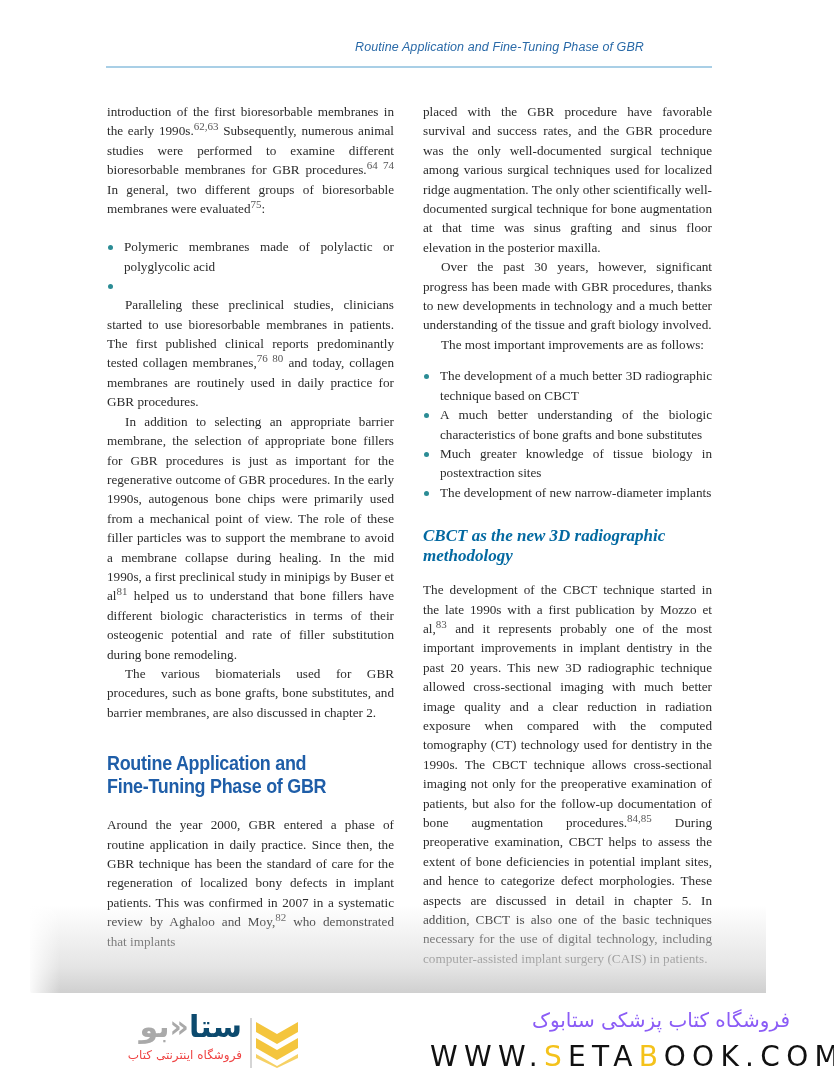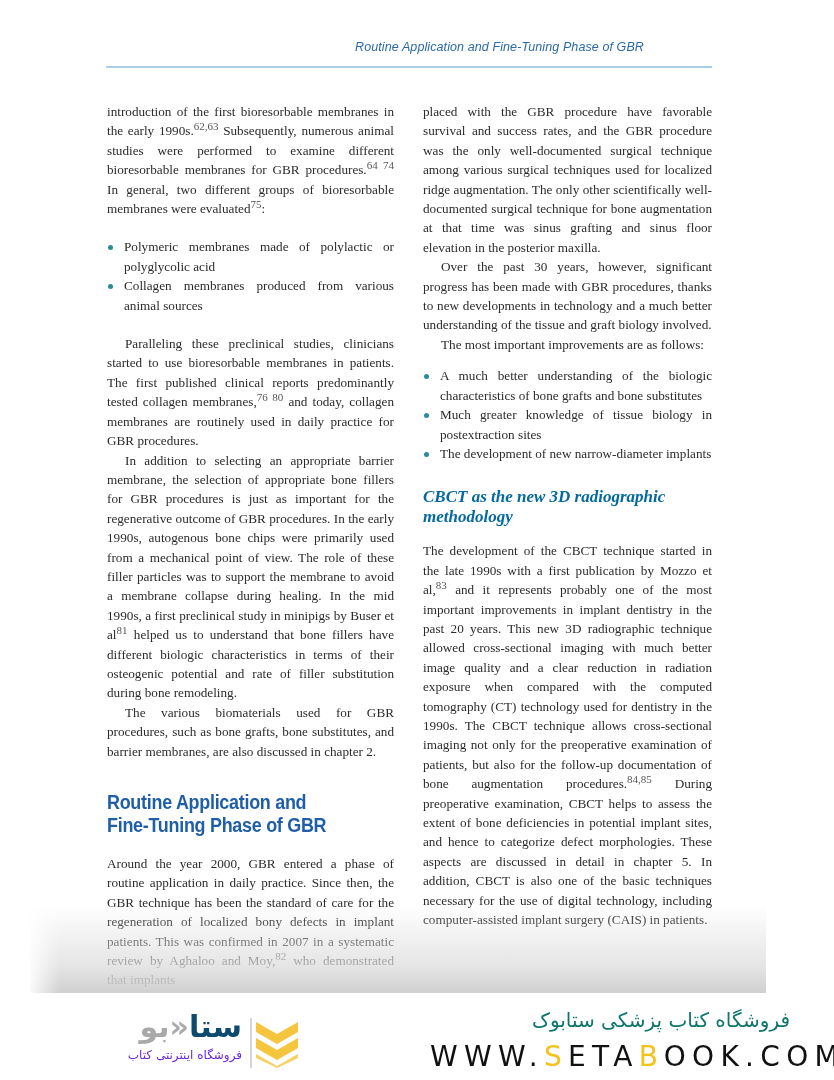--- a/index.html
+++ b/index.html
@@ -73,30 +73,30 @@
     position: absolute; left: 72px; top: 1012px; width: 225px; height: 58px;
   }
   .logo-text-main {
     position: absolute; left: 0; top: 0;
     font-family: "DejaVu Sans", sans-serif; font-weight: bold;
     font-size: 30px; line-height: 30px; color: #a9a9a9; letter-spacing: -1px;
   }
   .logo-text-main .yellow { color: #0c4a6e; }
   .logo-sub {
     position: absolute; left: 10px; top: 36px;
-    font-family: "DejaVu Sans", sans-serif; font-size: 12px; color: #6d28d9;
+    font-family: "DejaVu Sans", sans-serif; font-size: 12px; color: #ef4444;
     direction: rtl; width: 160px; text-align: right;
   }
   .logo-divider {
     position: absolute; left: 178px; top: 6px; width: 2px; height: 50px; background: #d5d5d5;
   }
   .logo-mark { position: absolute; left: 184px; top: 4px; }
   .shop-title {
     position: absolute; left: 510px; top: 1008px; width: 280px;
-    font-family: "DejaVu Sans", sans-serif; font-size: 20px; color: #0f766e;
+    font-family: "DejaVu Sans", sans-serif; font-size: 20px; color: #8b5cf6;
     direction: rtl; text-align: right;
   }
   .shop-url {
     position: absolute; left: 430px; top: 1040px;
     font-family: "DejaVu Sans", sans-serif; font-size: 28px; letter-spacing: 6.3px;
     color: #111; font-weight: normal;
   }
   .shop-url .hl { color: #f4c21b; }
 </style>
 </head>
@@ -104,38 +104,39 @@
 
 <div class="page">
   <div class="running-head">Routine Application and Fine-Tuning Phase of GBR</div>
   <div class="head-rule"></div>
 
   <div class="col col-left">
     <p><span>introduction of the first bioresorbable membranes in the early 1990s.</span><sup>62,63</sup><span> Subsequently, numerous animal studies were performed to examine different bioresorbable membranes for GBR procedures.</span><sup>64 74</sup><span> In general, two different groups of bioresorbable membranes were evaluated</span><sup>75</sup><span>:</span></p>
     <div class="gap-1"></div>
     <ul class="bullets">
       <li><span class="dot"></span><span>Polymeric membranes made of polylactic or polyglycolic acid</span></li>
-      <li><span class="dot"></span><span>Collagen membranes produced from various animal sources</span></li>
+      <li><span class="dot"></span></li>
     </ul>
     <div class="gap-1"></div>
     <p class="indent"><span>Paralleling these preclinical studies, clinicians started to use bioresorbable membranes in patients. The first published clinical reports predominantly tested collagen membranes,</span><sup>76 80</sup><span> and today, collagen membranes are routinely used in daily practice for GBR procedures.</span></p>
     <p class="indent"><span>In addition to selecting an appropriate barrier membrane, the selection of appropriate bone fillers for GBR procedures is just as important for the regenerative outcome of GBR procedures. In the early 1990s, autogenous bone chips were primarily used from a mechanical point of view. The role of these filler particles was to support the membrane to avoid a membrane collapse during healing. In the mid 1990s, a first preclinical study in minipigs by Buser et al</span><sup>81</sup><span> helped us to understand that bone fillers have different biologic characteristics in terms of their osteogenic potential and rate of filler substitution during bone remodeling.</span></p>
     <p class="indent">The various biomaterials used for GBR procedures, such as bone grafts, bone substitutes, and barrier membranes, are also discussed in chapter 2.</p>
     <div style="height:30px"></div>
     <h2 class="section-heading"><span>Routine Application and</span><br><span>Fine-Tuning Phase of GBR</span></h2>
     <div style="height:17px"></div>
     <p><span>Around the year 2000, GBR entered a phase of routine application in daily practice. Since then, the GBR technique has been the standard of care for the regeneration of localized bony defects in implant patients. This was confirmed in 2007 in a systematic review by Aghaloo and Moy,</span><sup>82</sup><span> who demonstrated that implants</span></p>
   </div>
 
   <div class="col col-right">
     <p>placed with the GBR procedure have favorable survival and success rates, and the GBR procedure was the only well-documented surgical technique among various surgical techniques used for localized ridge augmentation. The only other scientifically well-documented surgical technique for bone augmentation at that time was sinus grafting and sinus floor elevation in the posterior maxilla.</p>
     <p class="indent">Over the past 30 years, however, significant progress has been made with GBR procedures, thanks to new developments in technology and a much better understanding of the tissue and graft biology involved.</p>
     <p class="indent">The most important improvements are as follows:</p>
     <div class="gap-2"></div>
     <ul class="bullets">
+      <li><span class="dot"></span><span>The development of a much better 3D radiographic technique based on CBCT</span></li>
       <li><span class="dot"></span><span>A much better understanding of the biologic characteristics of bone grafts and bone substitutes</span></li>
       <li><span class="dot"></span><span>Much greater knowledge of tissue biology in postextraction sites</span></li>
       <li><span class="dot"></span><span>The development of new narrow-diameter implants</span></li>
     </ul>
     <div style="height:24px"></div>
     <h3 class="sub-heading"><span>CBCT as the new 3D radiographic</span><br><span>methodology</span></h3>
     <div style="height:14px"></div>
     <p><span>The development of the CBCT technique started in the late 1990s with a first publication by Mozzo et al,</span><sup>83</sup><span> and it represents probably one of the most important improvements in implant dentistry in the past 20 years. This new 3D radiographic technique allowed cross-sectional imaging with much better image quality and a clear reduction in radiation exposure when compared with the computed tomography (CT) technology used for dentistry in the 1990s. The CBCT technique allows cross-sectional imaging not only for the preoperative examination of patients, but also for the follow-up documentation of bone augmentation procedures.</span><sup>84,85</sup><span> During preoperative examination, CBCT helps to assess the extent of bone deficiencies in potential implant sites, and hence to categorize defect morphologies. These aspects are discussed in detail in chapter 5. In addition, CBCT is also one of the basic techniques necessary for the use of digital technology, including computer-assisted implant surgery (CAIS) in patients.</span></p>
   </div>
 

